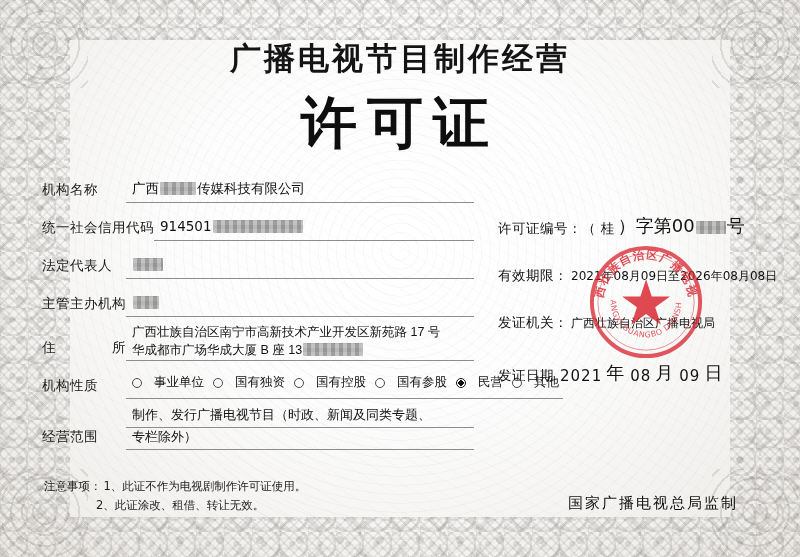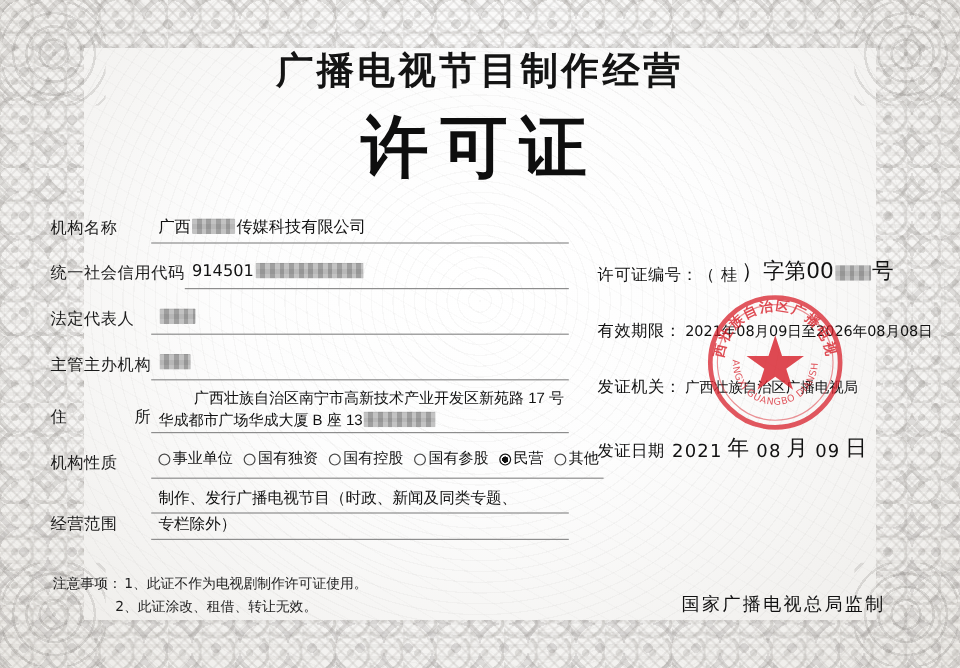--- a/index.html
+++ b/index.html
@@ -187,21 +187,21 @@
     display: flex;
     align-items: center;
     gap: 9px;
     flex-wrap: nowrap;
     font-size: 12.5px;
     padding-bottom: 3px;
   }
   .radio-item {
     display: inline-flex;
     align-items: center;
-    gap: 2px;
+    gap: 12px;
     white-space: nowrap;
     color: #111;
   }
   .radio-dot {
     width: 8px;
     height: 8px;
     border: 1px solid #4a4a4a;
     border-radius: 50%;
     display: inline-block;
   }
@@ -324,21 +324,21 @@
           <span class="redact w26"></span>
         </div>
       </div>
 
       <div class="frow">
         <div class="flabel spread">
           <span>住</span>
           <span>所</span>
         </div>
         <div class="addr-wrap">
-          <div class="addr-line" style="border-bottom:none;text-align:right;">广西壮族自治区南宁市高新技术产业开发区新苑路 17 号</div>
+          <div class="addr-line" style="border-bottom:none;">广西壮族自治区南宁市高新技术产业开发区新苑路 17 号</div>
           <div class="addr-line">
             <span>华成都市广场华成大厦 B 座 13</span><span class="redact w60"></span>
           </div>
         </div>
       </div>
 
       <div class="frow">
         <div class="flabel">机构性质</div>
         <div class="fvalue">
           <div class="radios">

